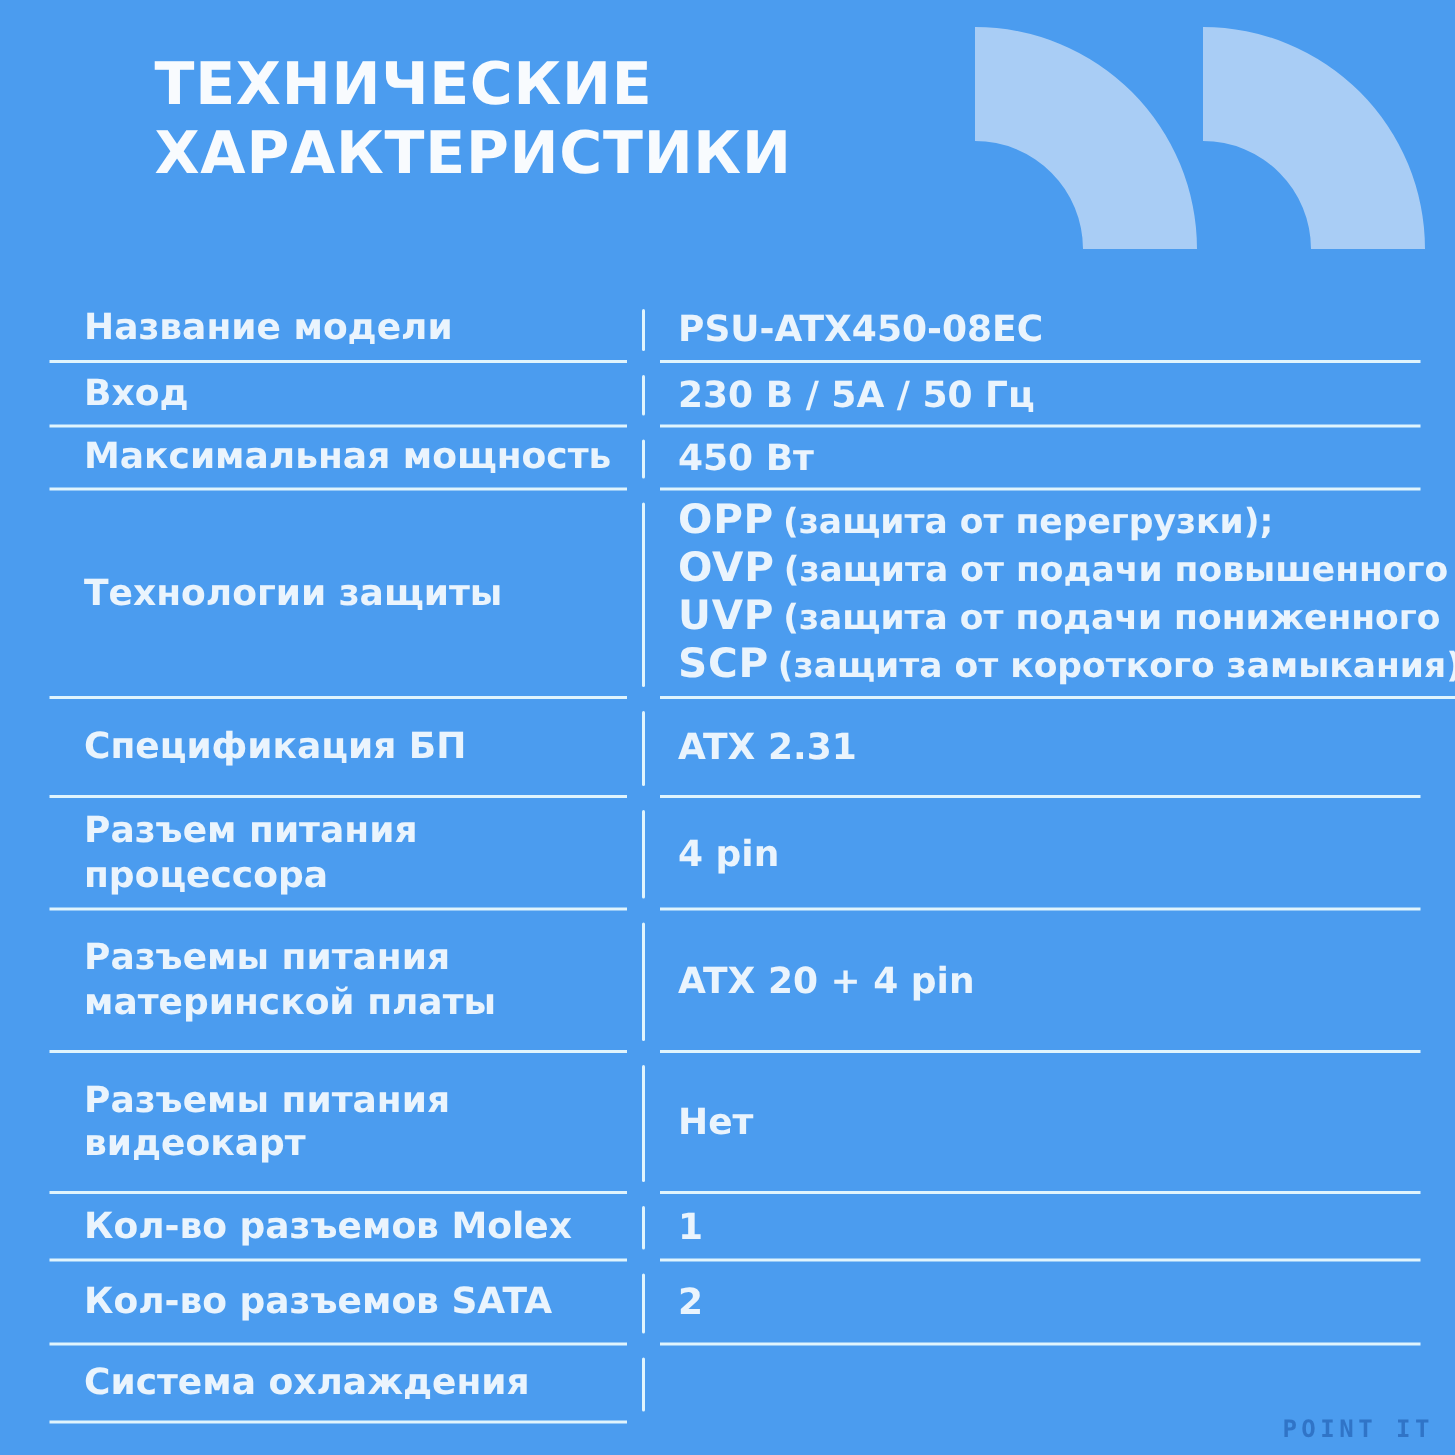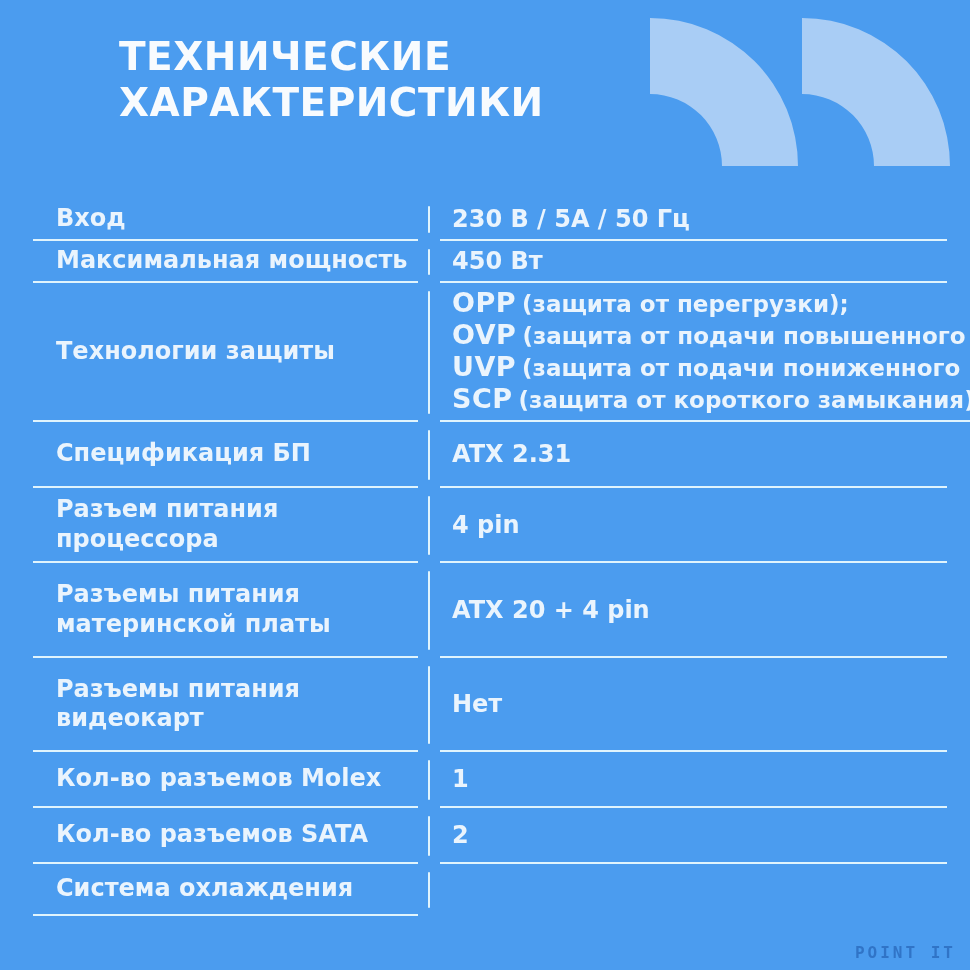--- a/index.html
+++ b/index.html
@@ -12,21 +12,21 @@
     position: relative;
     width: 970px;
     height: 970px;
     background: #4B9CEF;
     overflow: hidden;
   }
 
   
   .title {
     position: absolute;
-    left: 119px;
+    left: 103px;
     top: 34px;
     color: #F8FBFE;
     font-size: 39px;
     font-weight: 700;
     line-height: 46px;
     letter-spacing: 0.5px;
   }
   .quotes {
     position: absolute;
     top: 18px;
@@ -100,20 +100,27 @@
     <div>ХАРАКТЕРИСТИКИ</div>
   </div>
 
   <svg class="quotes" viewBox="0 0 300 149" aria-hidden="true">
     <path d="M0,0 A148,148 0 0 1 148,148 L72,148 A72,72 0 0 0 0,76 Z" fill="#A9CDF5"></path>
     <path d="M152,0 A148,148 0 0 1 300,148 L224,148 A72,72 0 0 0 152,76 Z" fill="#A9CDF5"></path>
   </svg>
 
   <div class="spec-table">
 
+    <div class="spec-row" style="height:44px">
+      <div class="cell label">Название модели</div>
+      <div class="mid">
+          <div class="vline"></div>
+        </div>
+      <div class="cell value">PSU-ATX450-08EC</div>
+    </div>
 
     <div class="spec-row" style="height:43px">
       <div class="cell label">Вход</div>
       <div class="mid">
           <div class="vline"></div>
         </div>
       <div class="cell value">230 В / 5А / 50 Гц</div>
     </div>
 
     <div class="spec-row" style="height:42px">
@@ -172,21 +179,21 @@
     </div>
 
     <div class="spec-row" style="height:94px">
       <div class="cell label">Разъемы питания видеокарт</div>
       <div class="mid">
           <div class="vline"></div>
         </div>
       <div class="cell value">Нет</div>
     </div>
 
-    <div class="spec-row" style="height:56px">
+    <div class="spec-row" style="height:45px">
       <div class="cell label">Кол-во разъемов Molex</div>
       <div class="mid">
           <div class="vline"></div>
         </div>
       <div class="cell value">1</div>
     </div>
 
     <div class="spec-row" style="height:56px">
       <div class="cell label">Кол-во разъемов SATA</div>
       <div class="mid">

